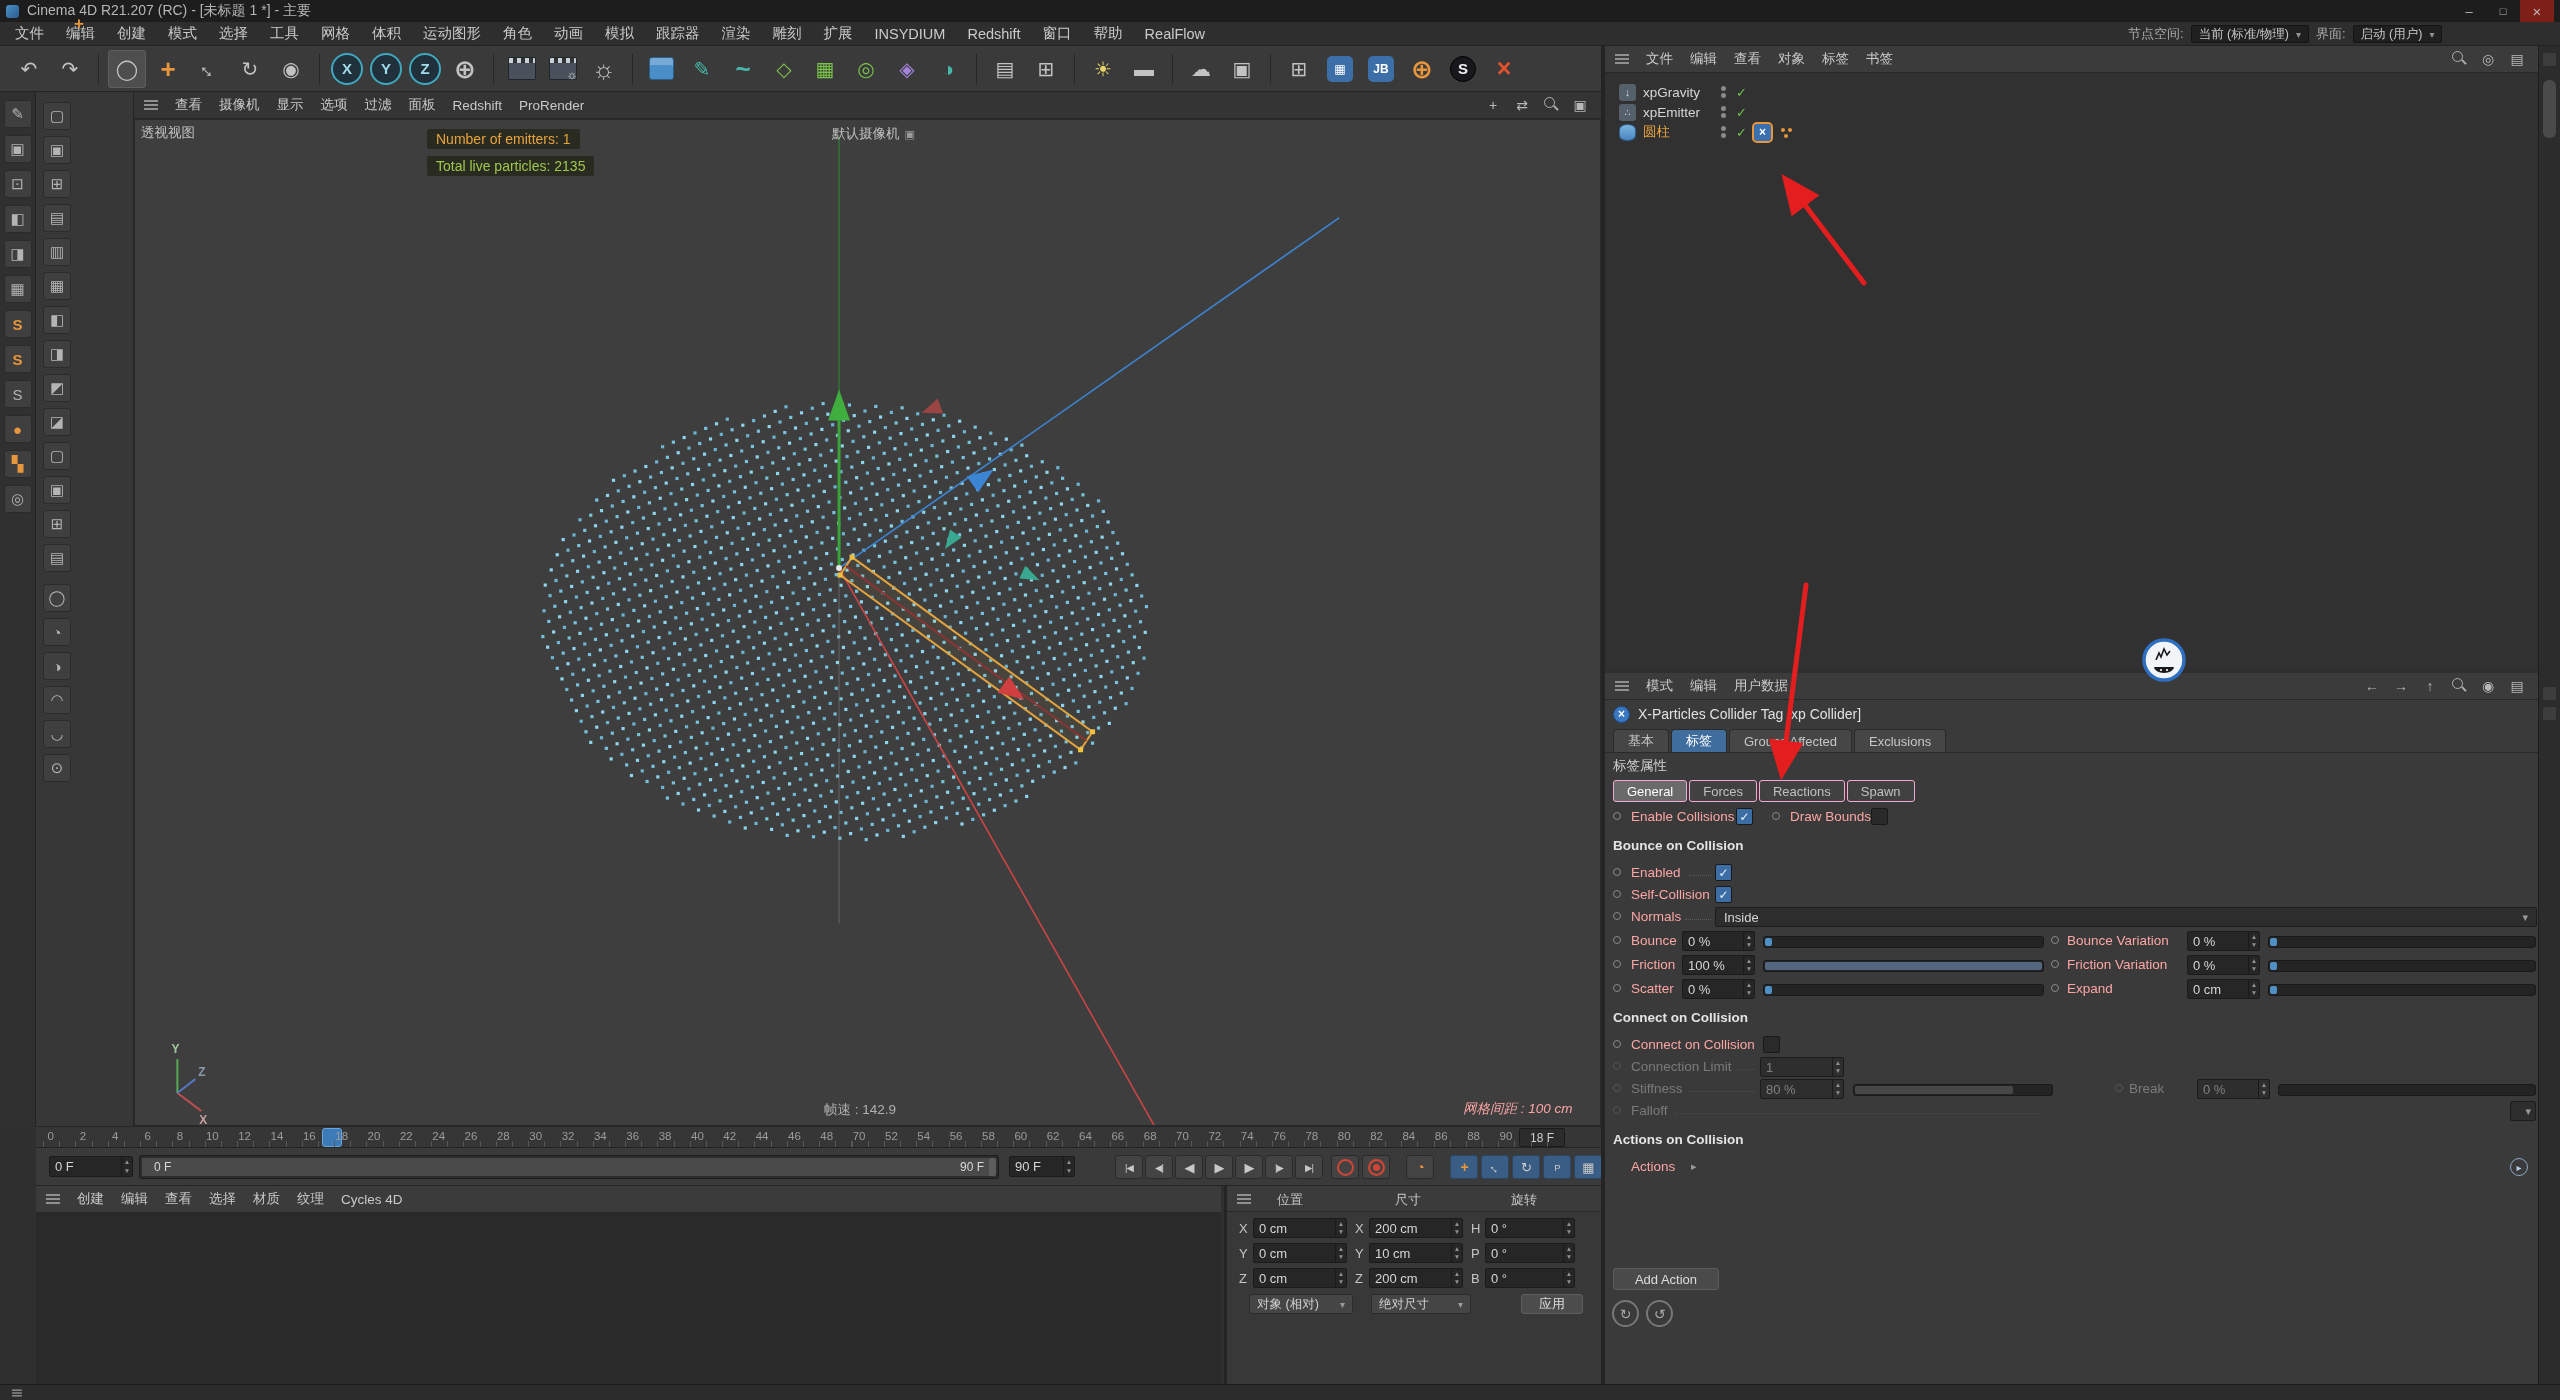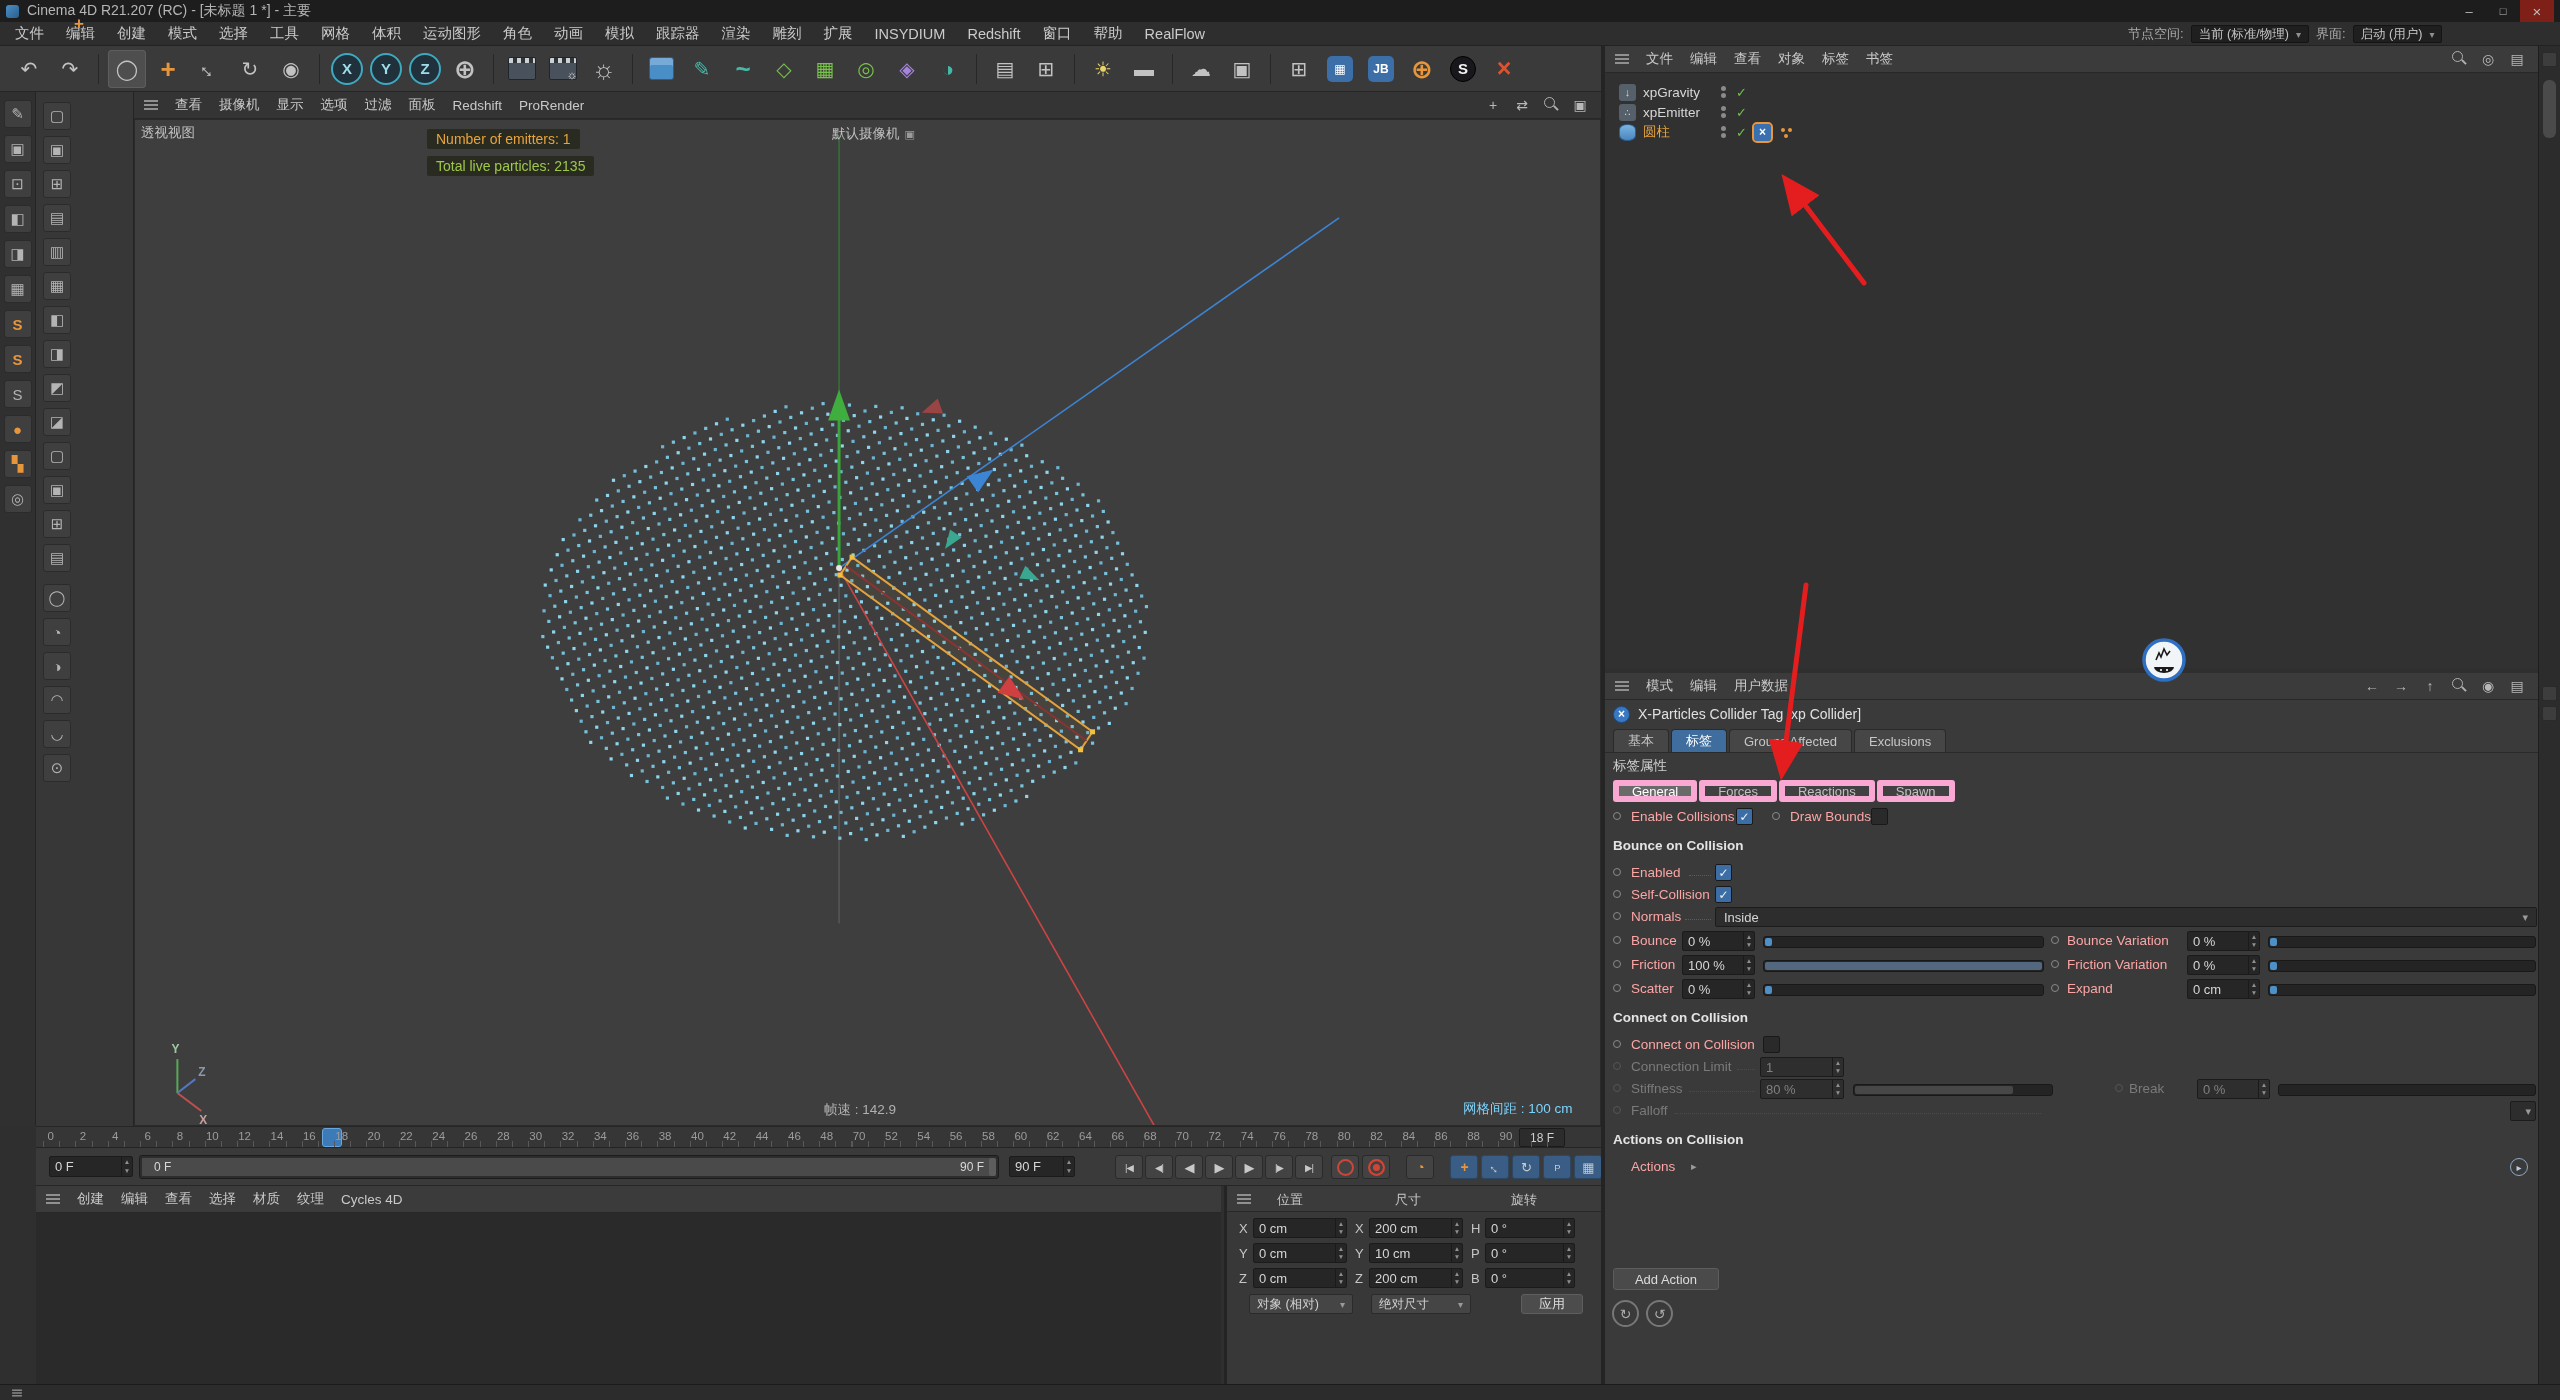--- a/index.html
+++ b/index.html
@@ -147,21 +147,21 @@
   .amtitle{position:absolute;left:1605px;top:702px;width:933px;height:24px;display:flex;align-items:center;padding-left:8px;gap:8px;}
   .amtag{width:17px;height:17px;border-radius:50%;background:#3a78c2;border:1px solid #1d4d86;position:relative;flex:none;}
   .amtag::after{content:"×";position:absolute;inset:0;display:flex;align-items:center;justify-content:center;color:#fff;font-size:12px;font-weight:bold;}
   .amtitletext{font-size:14px;color:#e0e0e0;}
   .tabs{position:absolute;left:1613px;top:729px;display:flex;gap:2px;}
   .tab{height:23px;padding:0 14px;background:#464646;border:1px solid #2a2a2a;border-bottom:none;border-radius:4px 4px 0 0;font-size:13px;color:#c6c6c6;display:flex;align-items:center;white-space:nowrap;}
   .tab.act{background:#3f6e9e;color:#fff;}
   .tabline{position:absolute;left:1605px;top:752px;width:933px;height:1px;background:#2a2a2a;}
   .amsec{position:absolute;left:1613px;font-size:13.5px;font-weight:bold;color:#e4e4e4;white-space:nowrap;}
   .stabs{position:absolute;left:1613px;top:780px;display:flex;gap:2px;}
-  .stab{height:22px;padding:0 13px;background:#414141;border:6px solid #f9a8d4;border-radius:3px;font-size:13px;color:#c0c0c0;display:flex;align-items:center;}
+  .stab{height:22px;padding:0 13px;background:#414141;border:1px solid #f9a8d4;border-radius:3px;font-size:13px;color:#c0c0c0;display:flex;align-items:center;}
   .stab.act{background:#6a6a6a;color:#fff;}
   .amrow{position:absolute;left:1605px;width:933px;height:24px;font-size:13.5px;}
   .bul{position:absolute;top:6px;width:8px;height:8px;border:1.3px solid #8a8a8a;border-radius:50%;}
   .lbl{position:absolute;top:3px;color:#fca5a5;white-space:nowrap;}
   .fld{position:absolute;top:1px;height:20px;background:#262626;border:1px solid #1b1b1b;border-radius:2px;display:flex;}
   .sld{position:absolute;top:6px;height:12px;background:#242424;border:1px solid #191919;border-radius:3px;}
   .knob{position:absolute;top:1px;bottom:1px;width:7px;background:#4e8fc6;border-radius:2px;}
   .fill{position:absolute;inset:1px;background:#53687e;border-radius:2px;}
   .cb{position:absolute;top:2px;width:17px;height:17px;border:1px solid #191919;border-radius:2px;background:#3c6ea5;text-align:center;}
   .cb::after{content:"✓";color:#eef5fc;font-size:12px;line-height:16px;}
@@ -2049,21 +2049,21 @@
         <text x="63" y="958" fill="#9fb0c8" opacity="0.8">Z</text>
       </g>
     </svg>
     <div class="vplab" style="left:6px;top:4px;">透视视图</div>
     <div class="vplab" style="left:697px;top:5px;">
       <span>默认摄像机</span><span class="camicon">▣</span>
     </div>
     <div class="hud em" style="left:292px;top:9px;">Number of emitters: 1</div>
     <div class="hud pt" style="left:292px;top:36px;">Total live particles: 2135</div>
     <div class="vplab" style="left:689px;top:981px;color:#b0b0b0;">帧速 : 142.9</div>
-    <div class="vplab" style="left:1328px;top:980px;color:#7dd3fc;">网格间距 : 100 cm</div>
+    <div class="vplab" style="left:1328px;top:980px;color:#fca5a5;font-style:italic;">网格间距 : 100 cm</div>
   </div>
 
   <div id="ruler">
     <div id="playhead"></div>
     <div class="curframe">18 F</div>
   <span class="tick" style="left: 14.6px;">0</span>
       <span class="tick" style="left: 46.94px;">2</span>
       <span class="tick" style="left: 79.28px;">4</span>
       <span class="tick" style="left: 111.62px;">6</span>
       <span class="tick" style="left: 143.96px;">8</span>

